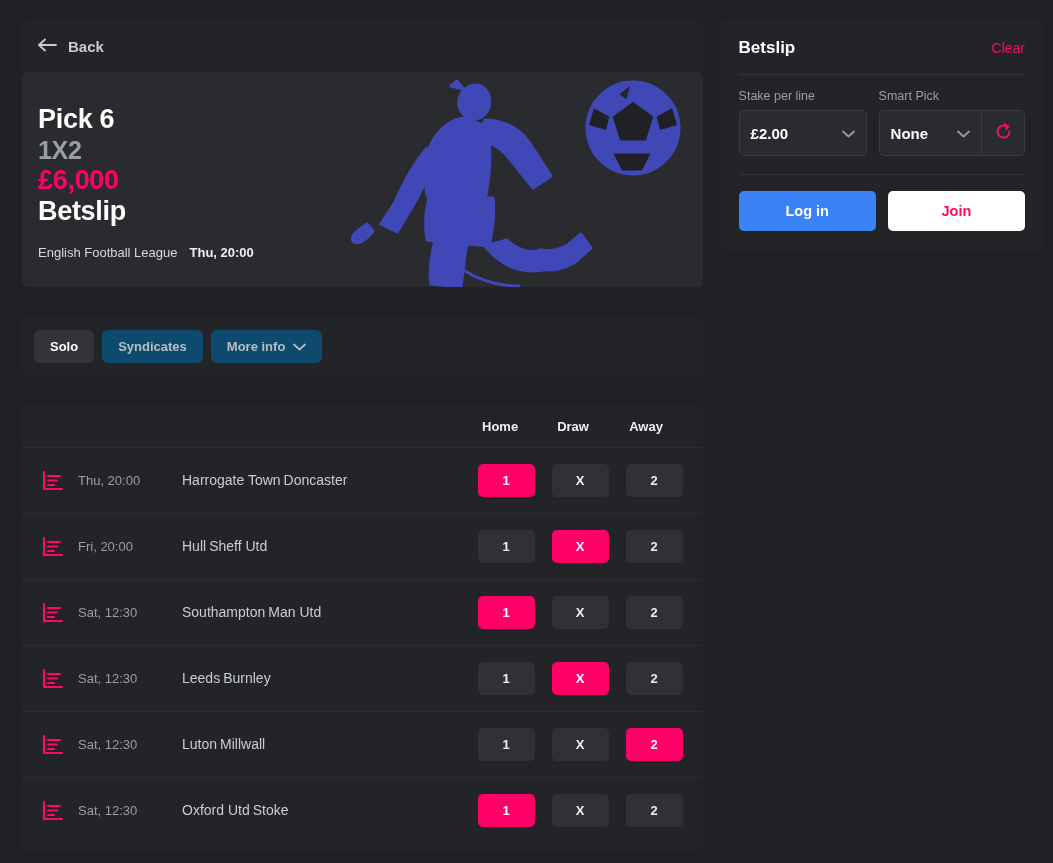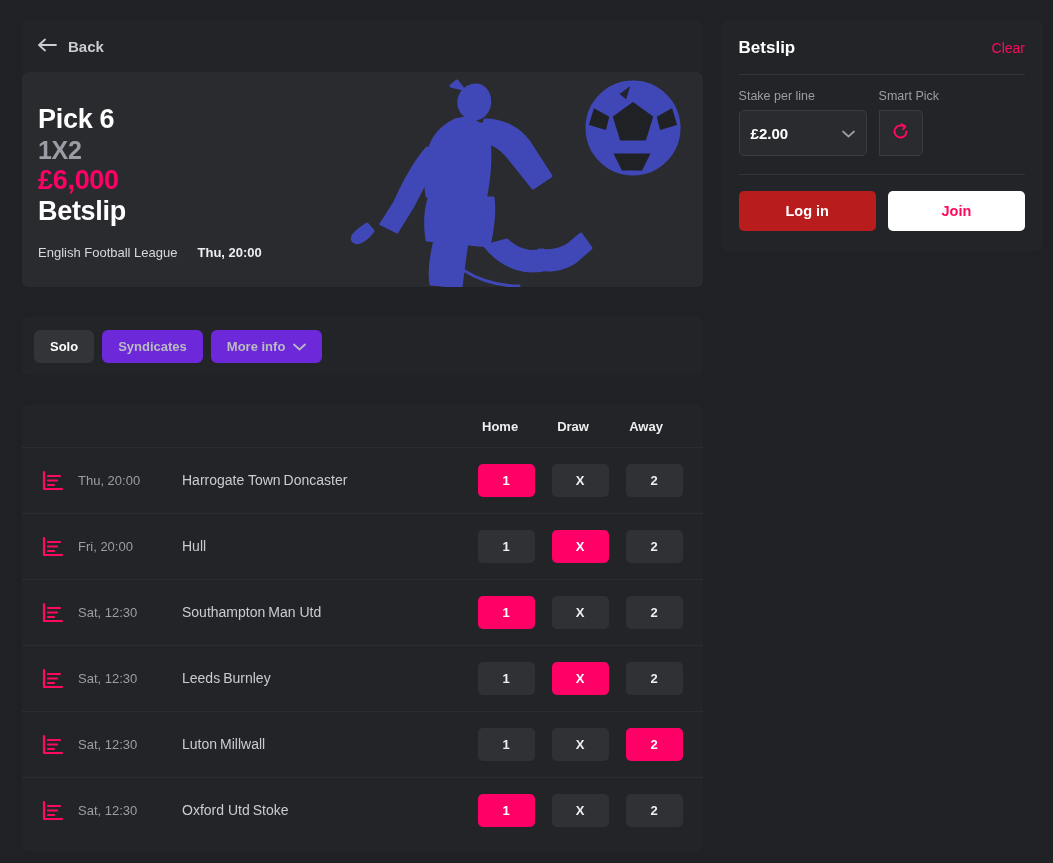--- a/index.html
+++ b/index.html
@@ -95,21 +95,21 @@
   .hero-jackpot {
     color: #ffffff;
     font-size: 27px;
     font-weight: 700;
     line-height: 1.18;
     letter-spacing: -0.3px;
   }
   .hero-meta {
     margin-top: 17px;
     display: flex;
-    gap: 20px;
+    gap: 12px;
     align-items: baseline;
   }
   .hero-league {
     color: #d6d8dc;
     font-size: 13px;
     font-weight: 400;
   }
   .hero-time {
     color: #eceef0;
     font-size: 13px;
@@ -121,21 +121,21 @@
     background: #232427;
     border-radius: 6px;
     height: 58px;
     display: flex;
     align-items: center;
     padding: 0 12px;
     gap: 8px;
     margin-top: 18px;
   }
   .tab {
-    background: #6d28d9;
+    background: #0c4a6e;
     border: none;
     border-radius: 6px;
     color: #b9bcc1;
     font-size: 13px;
     font-weight: 700;
     padding: 9px 16px;
     cursor: pointer;
     font-family: "Liberation Sans", sans-serif;
     display: inline-flex;
     align-items: center;
@@ -310,21 +310,21 @@
   .btn-login, .btn-join {
     flex: 1;
     height: 40px;
     border: none;
     border-radius: 5px;
     font-size: 14.5px;
     font-weight: 700;
     cursor: pointer;
     font-family: "Liberation Sans", sans-serif;
   }
-  .btn-login { background: #b91c1c; color: #ffffff; }
+  .btn-login { background: #3b82f6; color: #ffffff; }
   .btn-join { background: #ffffff; color: #ff0a5f; }
 </style>
 </head>
 <body>
 
 <div class="page">
 
   <div class="left-col">
 
     <div class="back-bar">
@@ -434,20 +434,21 @@
             <span class="stats-icon">
 <svg width="22" height="22" viewBox="0 0 22 22" fill="none">
   <path d="M2 2 V19 H20" stroke="#ff0a5f" stroke-width="2.2" stroke-linecap="round" stroke-linejoin="round"></path>
   <path d="M6 6 H18" stroke="#ff0a5f" stroke-width="2.2" stroke-linecap="round"></path>
   <path d="M6 10.5 H15" stroke="#ff0a5f" stroke-width="2.2" stroke-linecap="round"></path>
   <path d="M6 15 H12" stroke="#ff0a5f" stroke-width="2.2" stroke-linecap="round"></path>
 </svg></span>
             <div class="row-time">Fri, 20:00</div>
             <div class="teams">
               <div class="team">Hull</div>
+              <div class="team">Sheff Utd</div>
             </div>
             <div class="odds">
               <button class="odd-btn">1</button>
               <button class="odd-btn selected">X</button>
               <button class="odd-btn">2</button>
             </div>
           </div>
           <div class="row">
             <span class="stats-icon">
 <svg width="22" height="22" viewBox="0 0 22 22" fill="none">
@@ -545,20 +546,28 @@
               <svg width="13" height="8" viewBox="0 0 13 8" fill="none">
                 <path d="M1 1.5 L6.5 6.5 L12 1.5" stroke="#9a9da3" stroke-width="1.7" stroke-linecap="round" stroke-linejoin="round"></path>
               </svg>
             </span>
           </div>
         </div>
 
         <div class="field smart">
           <div class="field-label">Smart Pick</div>
           <div class="smart-wrap">
+            <div class="select-box">
+              <span class="select-val">None</span>
+              <span>
+                <svg width="13" height="8" viewBox="0 0 13 8" fill="none">
+                  <path d="M1 1.5 L6.5 6.5 L12 1.5" stroke="#9a9da3" stroke-width="1.7" stroke-linecap="round" stroke-linejoin="round"></path>
+                </svg>
+              </span>
+            </div>
             <button class="refresh-btn">
               <span>
                 <svg width="19" height="19" viewBox="0 0 19 19" fill="none">
                   <path d="M15.5 9.5 A6 6 0 1 1 13.2 4.8" stroke="#ff0a5f" stroke-width="1.9" stroke-linecap="round" fill="none"></path>
                   <path d="M10.6 2.2 L14.3 4.4 L12.2 7.2" stroke="#ff0a5f" stroke-width="1.9" stroke-linecap="round" stroke-linejoin="round" fill="none"></path>
                 </svg>
               </span>
             </button>
           </div>
         </div>

